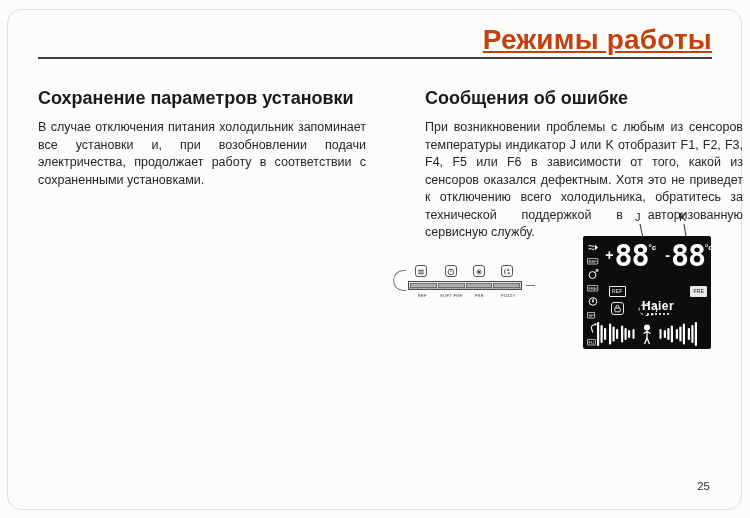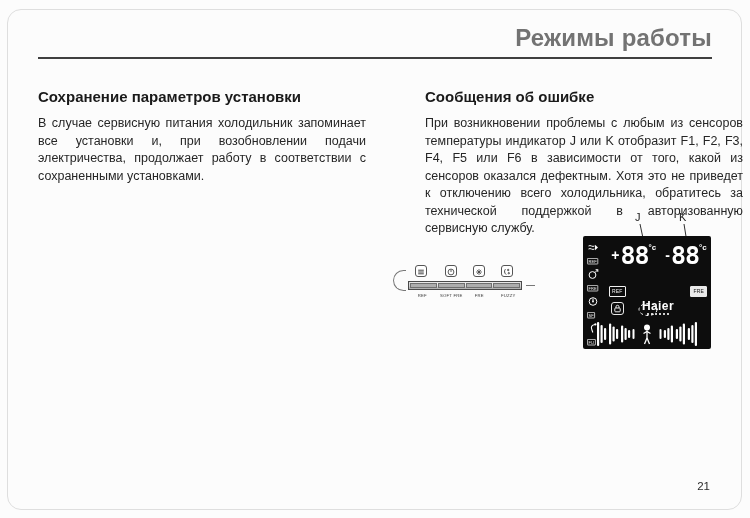--- a/index.html
+++ b/index.html
@@ -8,31 +8,31 @@
   .page {
     position: relative; width: 750px; height: 518px;
     background: #fcfcfc; overflow: hidden; color:#222;
   }
   .page-border {
     position:absolute; left:7px; top:9px; width:735px; height:501px;
     border:1px solid #dedede; border-radius:14px;
   }
   .page-title {
     position:absolute; top:24px; right:38px;
-    font-size:24px; font-weight:bold; color:#737373; letter-spacing:.2px;
+    font-size:28px; font-weight:bold; color:#c2410c; letter-spacing:.2px;text-decoration:underline;
   }
   .title-rule {
     position:absolute; left:38px; top:57px; width:674px; height:2px;
     background:#404040;
   }
   .col { position:absolute; top:88px; }
   .col-left  { left:38px;  width:328px; }
   .col-right { left:394px; width:318px;margin-left:31px; }
   h3.sec {
-    font-size:15px; font-weight:bold; color:#1a1a1a; margin:0 0 10px 0;
+    font-size:18px; font-weight:bold; color:#1a1a1a; margin:0 0 10px 0;
   }
   p.body {
     font-size:12.5px; line-height:17.5px; color:#262626;
     text-align:justify; margin:0;
   }
   .sec2 { margin-top:26px; }
 
   
   .strip { position:absolute; left:393px; top:264px; width:142px; height:40px; }
   .strip-bracket {
@@ -82,21 +82,21 @@
     white-space:nowrap;
   }
   .temp-row {
     position:absolute; left:26px; top:6px; width:100px; height:30px;
     display:flex; justify-content:center; gap:9px; color:#fff;
   }
   .temp { display:flex; align-items:flex-start; }
   .temp-sign { font-size:14px; font-weight:bold; line-height:26px; margin-right:1px; }
   .temp-digits {
     font-family:"DejaVu Sans Mono", monospace; font-weight:bold;
-    font-size:25px; line-height:28px; letter-spacing:-1px;text-align:right;
+    font-size:30px; line-height:28px; letter-spacing:-1px;text-align:right;
   }
   .temp-unit { font-size:8px; font-weight:bold; line-height:10px; margin-top:1px; }
   .brand-row {
     position:absolute; left:26px; top:48px; width:98px; height:14px;
     display:flex; align-items:center; justify-content:space-between;
   }
   .badge {
     font-size:5px; line-height:7px; padding:1px 2px; border-radius:1px;
     border:1px solid #f0f0f0; color:#f0f0f0; letter-spacing:.2px;
   }
@@ -119,21 +119,21 @@
 <body>
 
 <div class="page">
   <div class="page-border"></div>
 
   <div class="page-title">Режимы работы</div>
   <div class="title-rule"></div>
 
   <div class="col col-left">
     <h3 class="sec">Сохранение параметров установки</h3>
-    <p class="body">В случае сервисную питания холодильник запоминает все установки и, при возобновлении подачи электричества, продолжает работу в соответствии с сохраненными установками.</p>
+    <p class="body">В случае отключения питания холодильник запоминает все установки и, при возобновлении подачи электричества, продолжает работу в соответствии с сохраненными установками.</p>
   </div>
 
   <div class="col col-right">
     <h3 class="sec">Сообщения об ошибке</h3>
     <p class="body">При возникновении проблемы с любым из сенсоров температуры индикатор J или K отобразит F1, F2, F3, F4, F5 или F6 в зависимости от того, какой из сенсоров оказался дефектным. Хотя это не приведет к отключению всего холодильника, обратитесь за технической поддержкой в авторизованную сервисную службу.</p>
   </div>
 
   <div class="strip">
     <div class="strip-bracket"></div>
 
@@ -336,14 +336,14 @@
             <path d="M48.5 12.5 L52 10.5 L55.5 12.5"></path>
             <path d="M52 17 L49.5 23"></path>
             <path d="M52 17 L54.5 23"></path>
           </g>
         </svg>
       </div>
 
     </div>
   </div>
 
-  <div class="page-num">21</div>
+  <div class="page-num">25</div>
 </div>
 
 </body></html>

